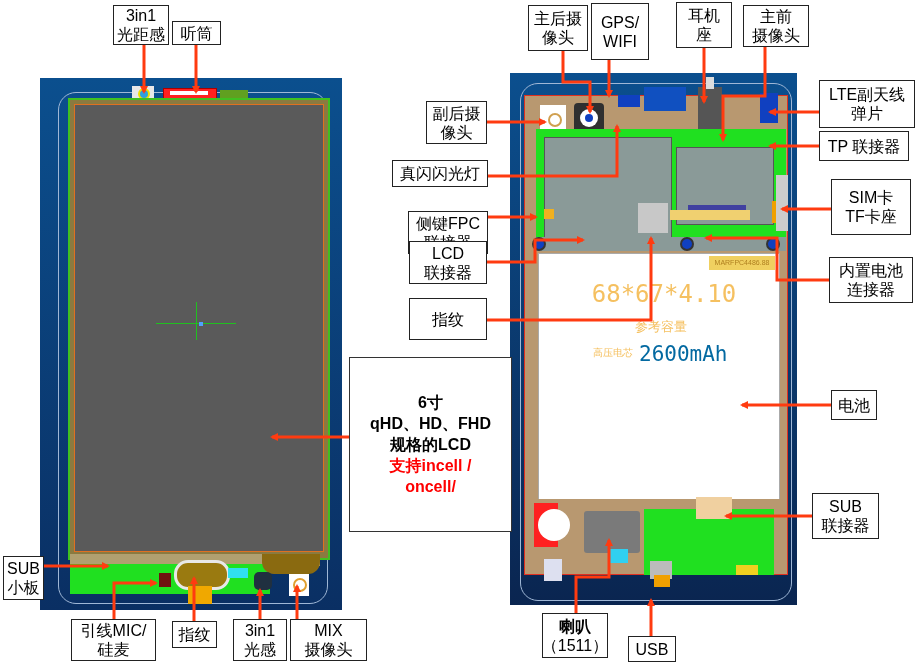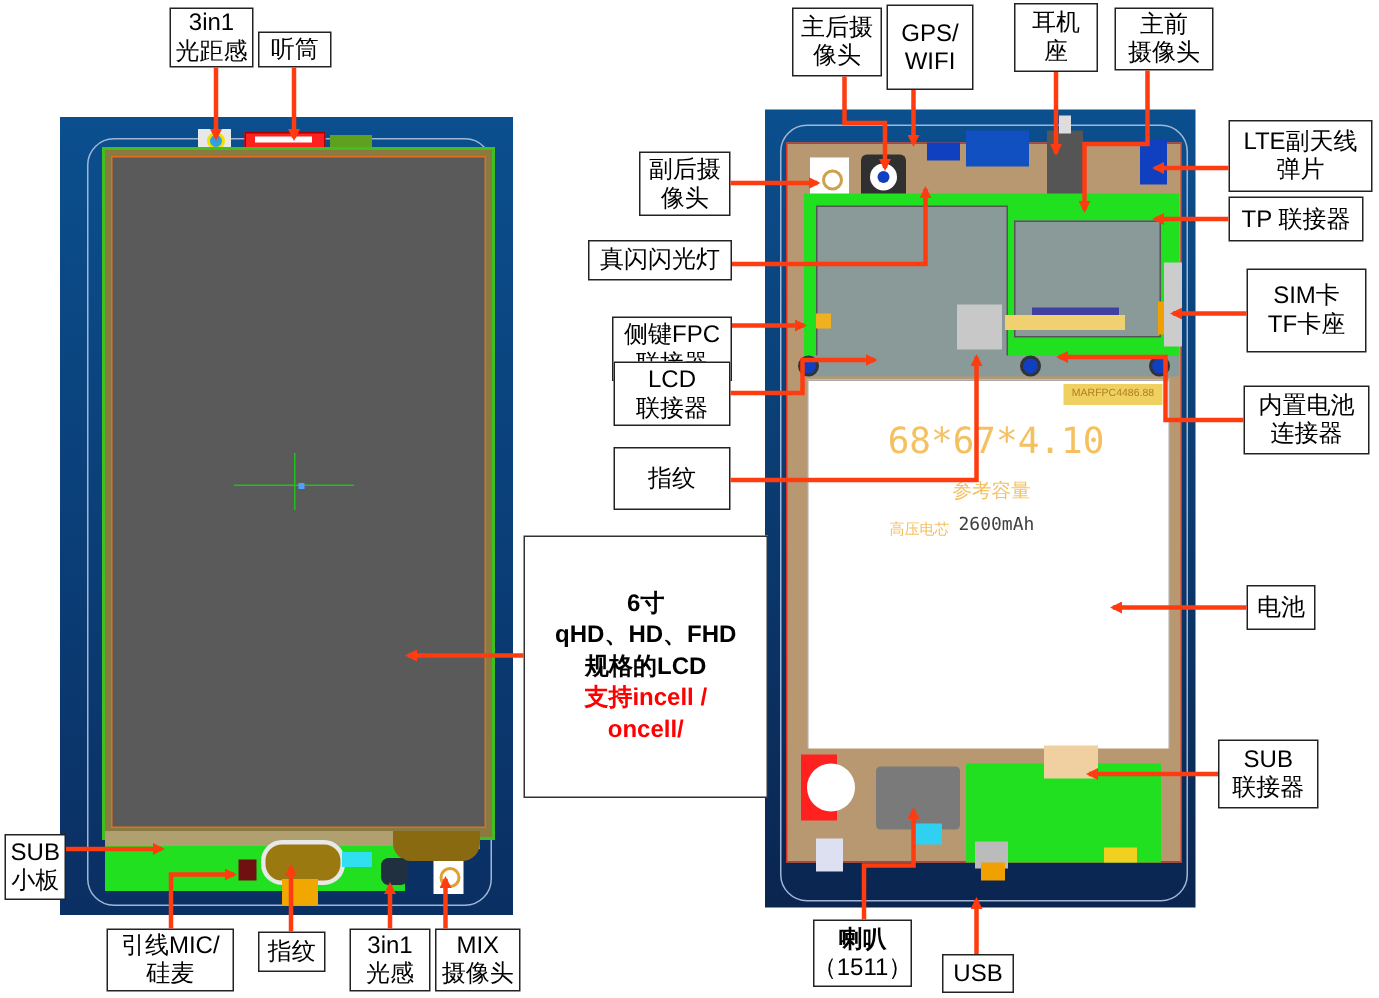--- a/index.html
+++ b/index.html
@@ -77,21 +77,21 @@
   <div class="abs" style="left:26px;top:164px;width:250px;height:14px;background:#8a9a98;"></div>
   <div class="abs" style="left:22px;top:164px;width:10px;height:10px;background:#1040c0;border-radius:50%;border:2px solid #333;"></div>
   <div class="abs" style="left:170px;top:164px;width:10px;height:10px;background:#1040c0;border-radius:50%;border:2px solid #333;"></div>
   <div class="abs" style="left:256px;top:164px;width:10px;height:10px;background:#1040c0;border-radius:50%;border:2px solid #333;"></div>
 
   <div class="abs" style="left:28px;top:180px;width:240px;height:246px;background:#fff;border:1px solid #aaa;">
     <div class="abs" style="left:170px;top:2px;width:66px;height:14px;background:#f0d060;font-size:7px;color:#b08020;line-height:14px;text-align:center;">MARFPC4486.88</div>
     <div class="abs" style="left:50px;top:26px;width:150px;font-size:24px;color:#f5c060;text-align:center;font-family:'DejaVu Sans Mono',monospace;">68*67*4.10</div>
     <div class="abs" style="left:96px;top:64px;font-size:13px;color:#f5c060;">参考容量</div>
     <div class="abs" style="left:54px;top:92px;font-size:10px;color:#f5c060;">高压电芯</div>
-    <div class="abs" style="left:100px;top:88px;font-size:12px;color:#404040;font-family:'DejaVu Sans Mono',monospace;">2600mAh</div>
+    <div class="abs" style="left:100px;top:88px;font-size:21px;color:#0369a1;font-family:'DejaVu Sans Mono',monospace;">2600mAh</div>
   </div>
 
   <div class="abs" style="left:24px;top:426px;width:250px;height:60px;background:#b89870;"></div>
   <div class="abs" style="left:24px;top:430px;width:24px;height:44px;background:#ff2020;"></div>
   <div class="abs" style="left:28px;top:436px;width:32px;height:32px;background:#fff;border-radius:50%;"></div>
   <div class="abs" style="left:34px;top:486px;width:18px;height:22px;background:#dde0f0;"></div>
   <div class="abs" style="left:74px;top:438px;width:56px;height:42px;background:#7a7a7a;border-radius:3px;"></div>
   <div class="abs" style="left:134px;top:436px;width:130px;height:66px;background:#20e020;"></div>
   <div class="abs" style="left:186px;top:424px;width:36px;height:22px;background:#f0d0a0;"></div>
   <div class="abs" style="left:98px;top:476px;width:20px;height:14px;background:#30d0f0;"></div>
@@ -115,21 +115,21 @@
   <span>引线MIC/</span>
   <span>硅麦</span>
 </div>
 <div class="lbl" style="left:172px;top:621px;width:45px;height:27px;">
   <span>指纹</span>
 </div>
 <div class="lbl" style="left:233px;top:619px;width:54px;height:42px;">
   <span>3in1</span>
   <span>光感</span>
 </div>
-<div class="lbl" style="left:290px;top:619px;width:57px;height:42px;">
+<div class="lbl" style="left:290px;top:619px;width:77px;height:42px;">
   <span>MIX</span>
   <span>摄像头</span>
 </div>
 
 <div class="big" style="left:349px;top:357px;width:163px;height:175px;">
   <span>6寸</span>
   <span>qHD、HD、FHD</span>
   <span>规格的LCD</span>
   <span class="red">支持incell /</span>
   <span class="red">oncell/</span>

